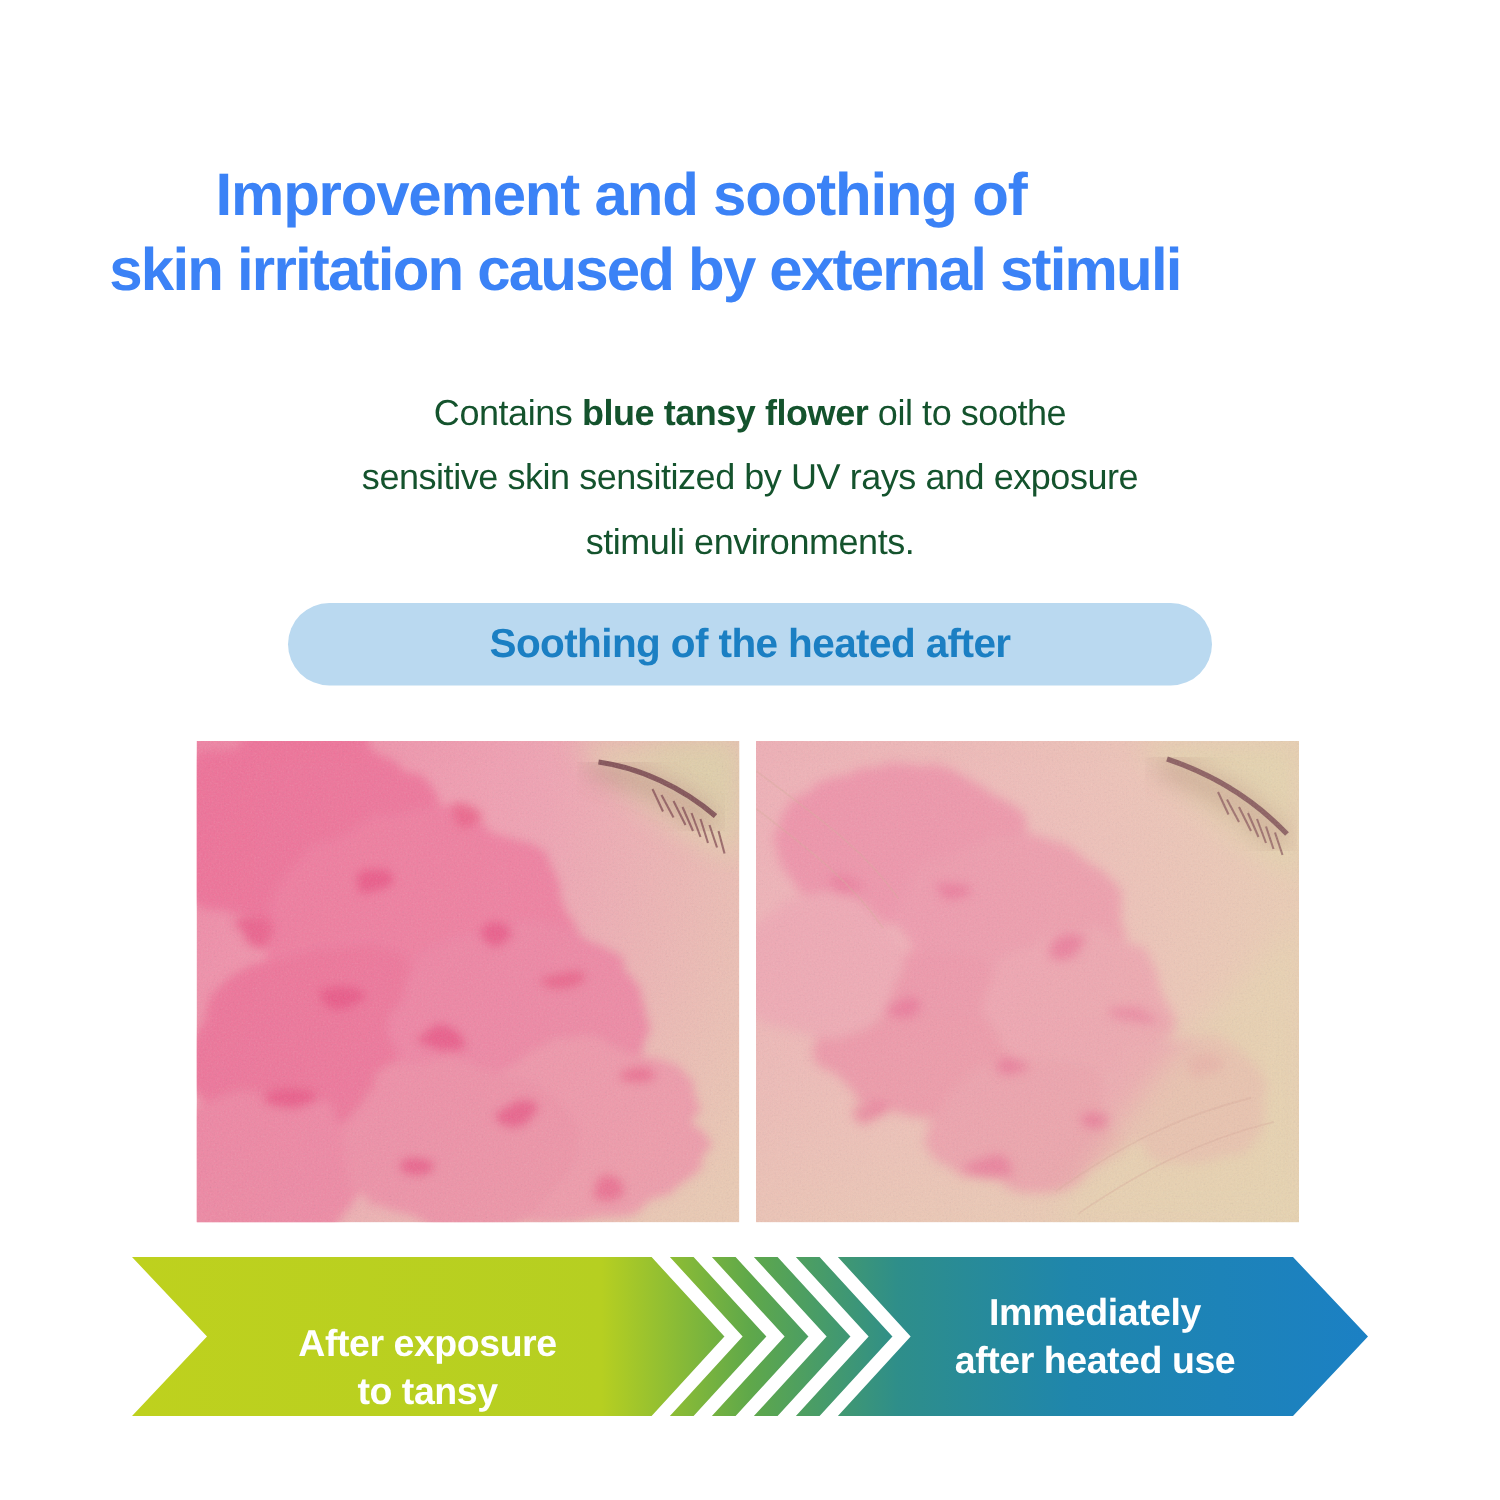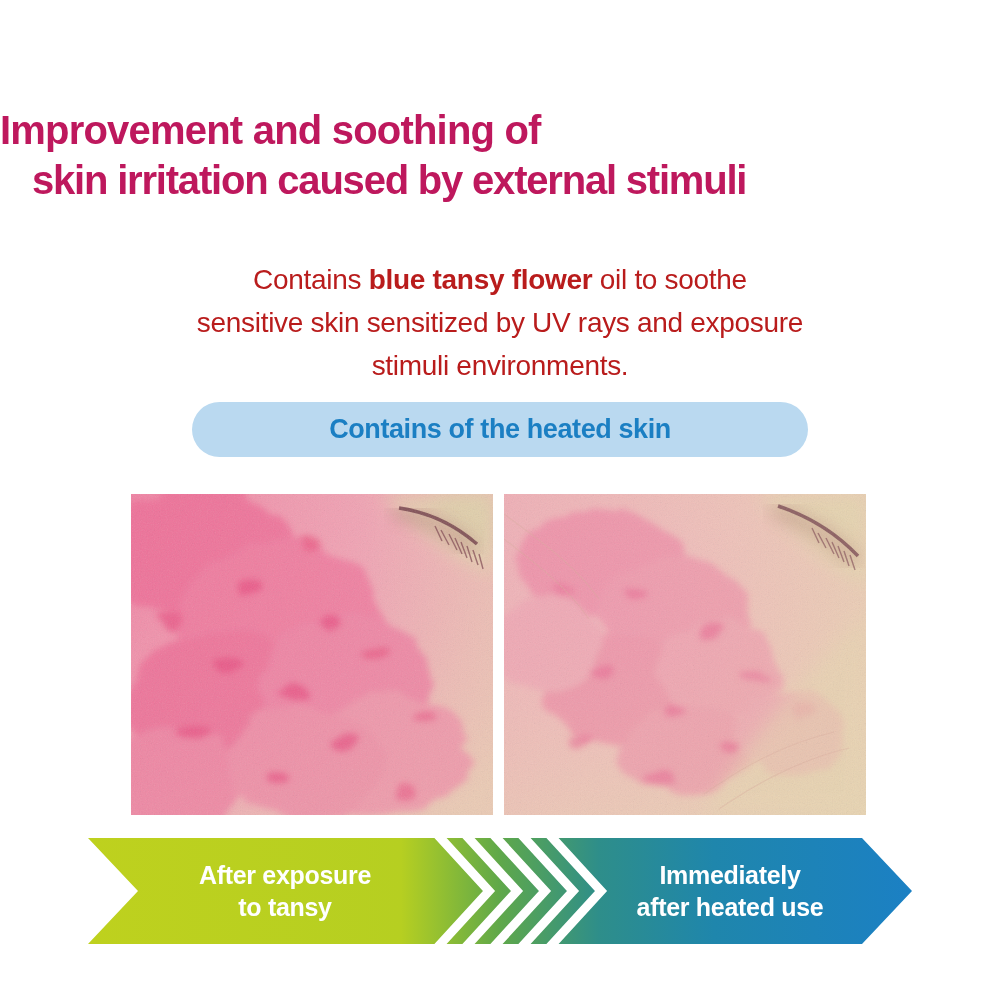--- a/index.html
+++ b/index.html
@@ -22,21 +22,22 @@
     height: 1000px;
     background: #ffffff;
   }
 
   
   .headline {
     position: absolute;
     left: 0;
     top: 78px;
     width: 828px;
-    color: #be185d;
+    text-align: center;
+    color: #3b82f6;
     font-size: 40px;
     font-weight: bold;
     line-height: 50px;
     letter-spacing: -0.8px;
   }
   .headline .hl-line {
     display: block;
     white-space: nowrap;
   }
   .headline .hl-line.l2 {
@@ -44,22 +45,22 @@
     margin-left: 32px;
   }
 
   
   .subcopy {
     position: absolute;
     left: 0;
     top: 230px;
     width: 1000px;
     text-align: center;
-    color: #b91c1c;
-    font-size: 28px;
+    color: #14532d;
+    font-size: 24px;
     line-height: 43px;
     letter-spacing: -0.3px;
   }
   .subcopy .sc-line {
     display: block;
     white-space: nowrap;
   }
   .subcopy b {
     font-weight: bold;
   }
@@ -122,42 +123,42 @@
     align-items: center;
     justify-content: center;
     color: #ffffff;
     font-size: 25px;
     font-weight: bold;
     line-height: 32px;
     letter-spacing: -0.3px;
     text-align: center;
     pointer-events: none;
   }
-  .caption-left  { left: 137px; width: 296px; }
+  .caption-left  { left: 137px; width: 296px; justify-content: flex-end; }
   .caption-right { left: 580px; width: 300px; }
   .banner-caption span { display: block; white-space: nowrap; }
 </style>
 </head>
 <body>
 
 <div class="page">
 
   <h1 class="headline">
     <span class="hl-line l1">Improvement and soothing of</span>
     <span class="hl-line l2">skin irritation caused by external stimuli</span>
   </h1>
 
   <p class="subcopy">
     <span class="sc-line"><span>Contains </span><b>blue tansy flower</b><span> oil to soothe</span></span>
     <span class="sc-line">sensitive skin sensitized by UV rays and exposure</span>
     <span class="sc-line">stimuli environments.</span>
   </p>
 
   <div class="pill">
-    <span class="pill-label">Contains of the heated skin</span>
+    <span class="pill-label">Soothing of the heated after</span>
   </div>
 
   <div class="photos">
 
     <div class="photo">
       <svg viewBox="0 0 362 321" preserveAspectRatio="none">
         <defs>
           <radialGradient id="bBase" cx="25%" cy="30%" r="95%">
             <stop offset="0%" stop-color="#f59ab2"></stop>
             <stop offset="45%" stop-color="#f2a5b6"></stop>

